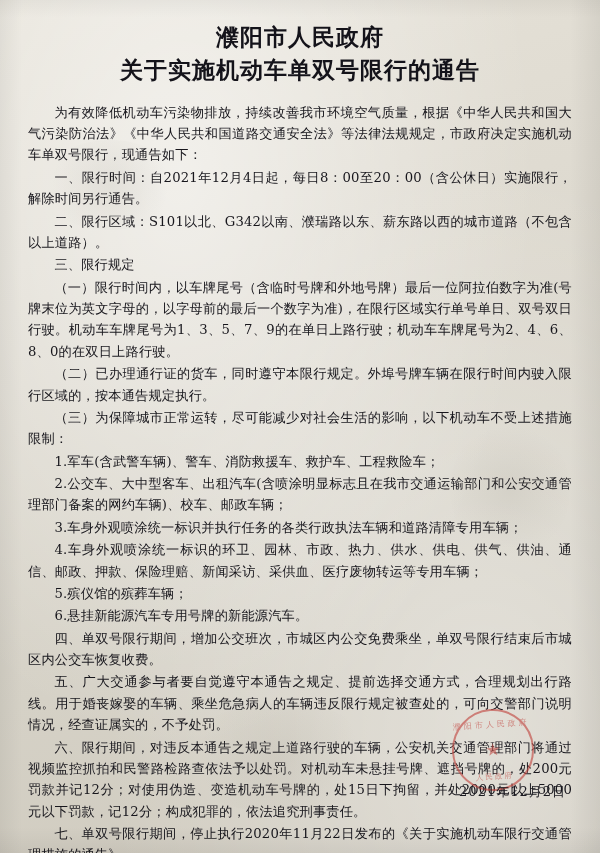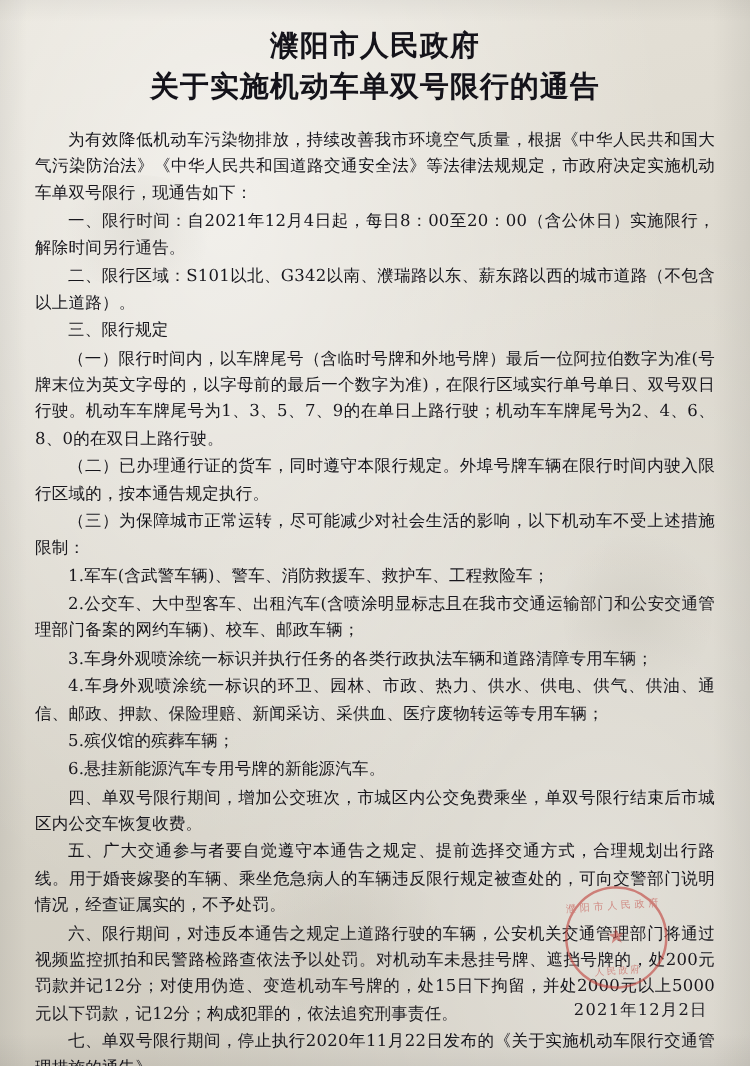--- a/index.html
+++ b/index.html
@@ -119,21 +119,21 @@
     right: 0;
     text-align: center;
     color: #c1453f;
     font-size: 7.5px;
     letter-spacing: 2px;
     opacity: 0.9;
   }
   .date-line {
     position: absolute;
     right: 34px;
-    bottom: 36px;
+    bottom: 52px;
     font-size: 13px;
     color: #1a1920;
     letter-spacing: 1px;
   }
   .smudge {
     position: absolute;
     pointer-events: none;
     border-radius: 50%;
     background: radial-gradient(circle, rgba(120,115,100,0.10), rgba(120,115,100,0) 70%);
   }

